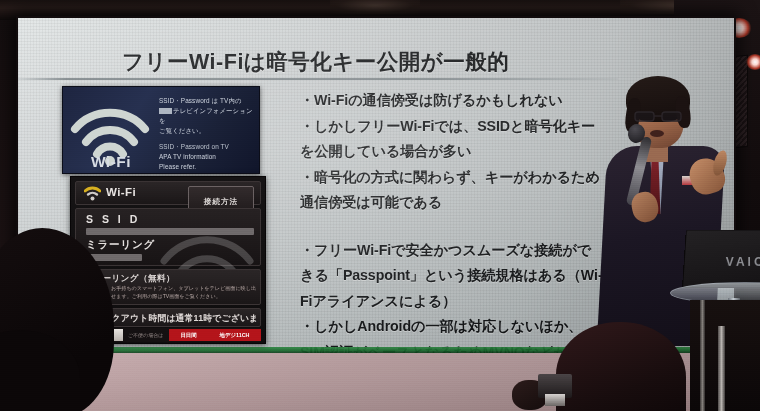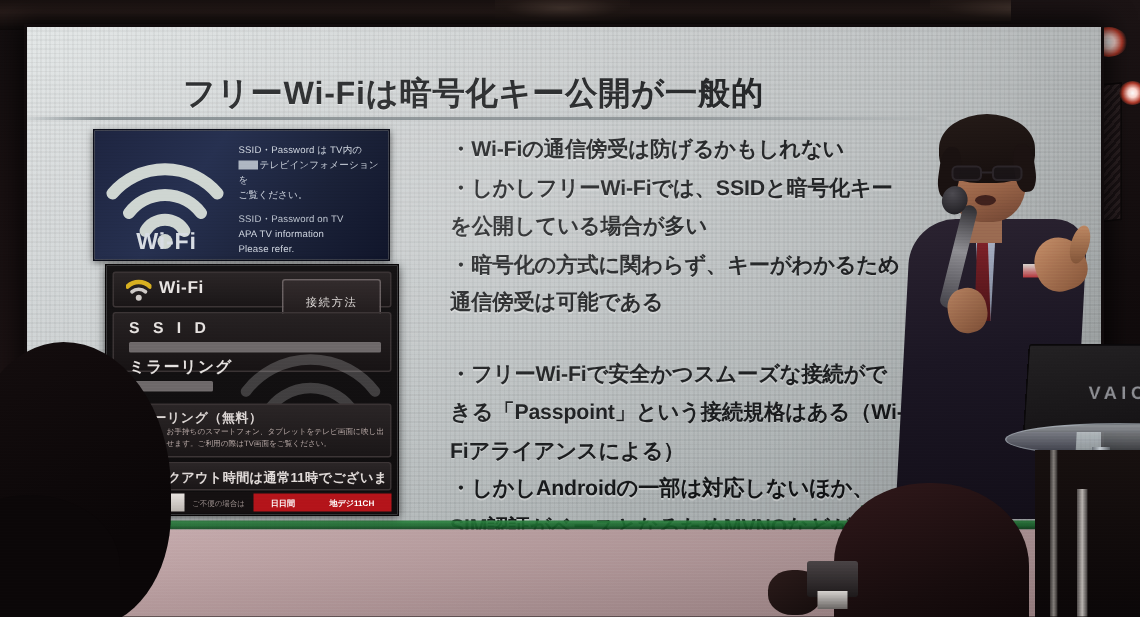--- a/index.html
+++ b/index.html
@@ -128,24 +128,24 @@
     position:absolute; left:8px; top:4px; width:17px; height:15px;
   }
   .ph-head-title {
     position:absolute; left:30px; top:4px;
     color:#e8e4e2; font-size:11.5px; font-weight:700; letter-spacing:.4px;
   }
   .ph-btn {
     position:absolute; right:6px; top:4px; width:66px; height:31px;
     border:1px solid #6a6162; border-radius:2px;
     background:linear-gradient(180deg,#322b2c,#1d1819);
-    color:#ddd8d6; font-size:7.6px; font-weight:400;
+    color:#ddd8d6; font-size:7.6px; font-weight:700;
     display:flex; align-items:center; justify-content:center; letter-spacing:1px;
   }
-  .ph-field { top:31px; height:40px; background:linear-gradient(180deg,#262122 0%,#171314 100%); }
+  .ph-field { top:31px; height:58px; background:linear-gradient(180deg,#262122 0%,#171314 100%); }
   .ph-lab { position:absolute; color:#e6e2e0; font-size:10.5px; font-weight:700; letter-spacing:3px; }
   .ph-lab.s1 { left:10px; top:4px; }
   .ph-lab.s2 { left:10px; top:29px; letter-spacing:.8px; }
   .ph-val { position:absolute; left:10px; height:7px; background:#6f6a6b; border-radius:1px; }
   .ph-val.v1 { top:19px; width:168px; }
   .ph-val.v2 { top:45px; width:56px; }
   .ph-ghost {
     position:absolute; right:4px; top:26px; width:96px; height:62px;
     opacity:.20;
   }

